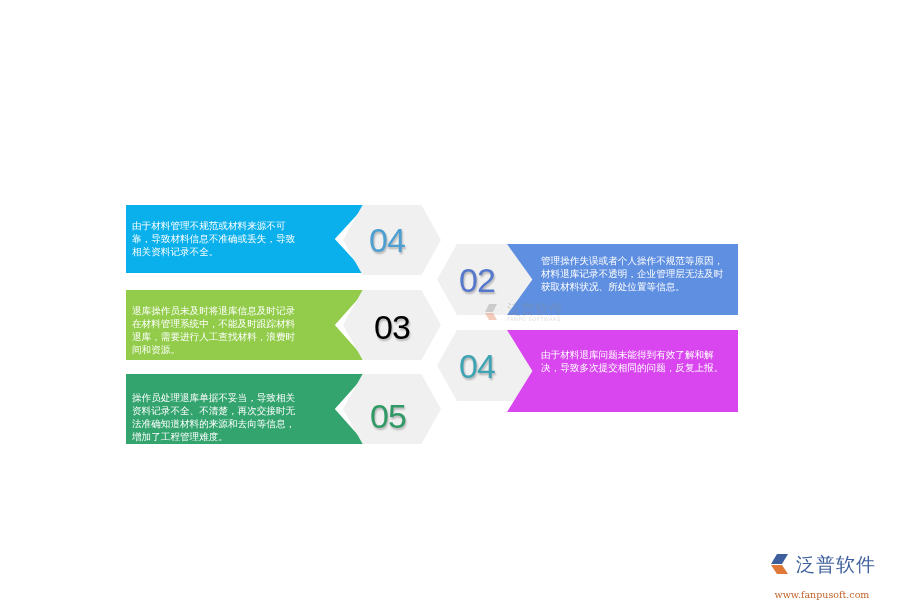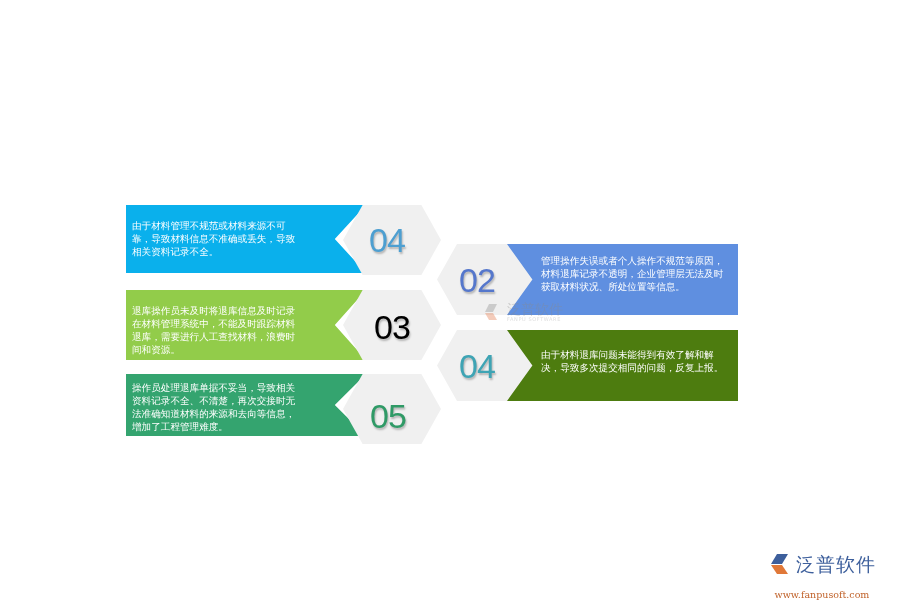--- a/index.html
+++ b/index.html
@@ -85,27 +85,27 @@
   <div class="banner left" style="left:126px; top:290px; width:240px; height:70px; background:#92cc4a;">
     <span class="txt">退库操作员未及时将退库信息及时记录在材料管理系统中，不能及时跟踪材料退库，需要进行人工查找材料，浪费时间和资源。</span>
   </div>
   <div class="hex" style="left:343px; top:290px; width:98px; height:70px;"></div>
   <span class="hex-num" style="left:374px; top:308px; color:#000000;">03</span>
 </div>
 
 <div>
   <div class="hex" style="left:437px; top:330px; width:100px; height:71px;"></div>
   <span class="hex-num" style="left:459px; top:347px; color:#3ea4b4;">04</span>
-  <div class="banner right" style="left:507px; top:330px; width:231px; height:71px; background:#4d7c0f; padding-top:18px;">
+  <div class="banner right" style="left:507px; top:330px; width:231px; height:82px; background:#d946ef; padding-top:18px;">
     <span class="txt">由于材料退库问题未能得到有效了解和解决，导致多次提交相同的问题，反复上报。</span>
   </div>
 </div>
 
 <div>
-  <div class="banner left" style="left:126px; top:374px; width:240px; height:62px; background:#34a46f; padding-top:7px;">
+  <div class="banner left" style="left:126px; top:374px; width:240px; height:70px; background:#34a46f; padding-top:18px;font-family:Liberation Mono, monospace;">
     <span class="txt">操作员处理退库单据不妥当，导致相关资料记录不全、不清楚，再次交接时无法准确知道材料的来源和去向等信息，增加了工程管理难度。</span>
   </div>
   <div class="hex" style="left:343px; top:374px; width:98px; height:70px;"></div>
   <span class="hex-num" style="left:370px; top:397px; color:#2f9a66;">05</span>
 </div>
 
 <div class="logo">
   <div class="logo-row">
     <svg width="26" height="22" viewBox="0 0 26 22">
       <polygon points="9,1 20,1 14,11 3,11" fill="#3d5f9c"></polygon>

